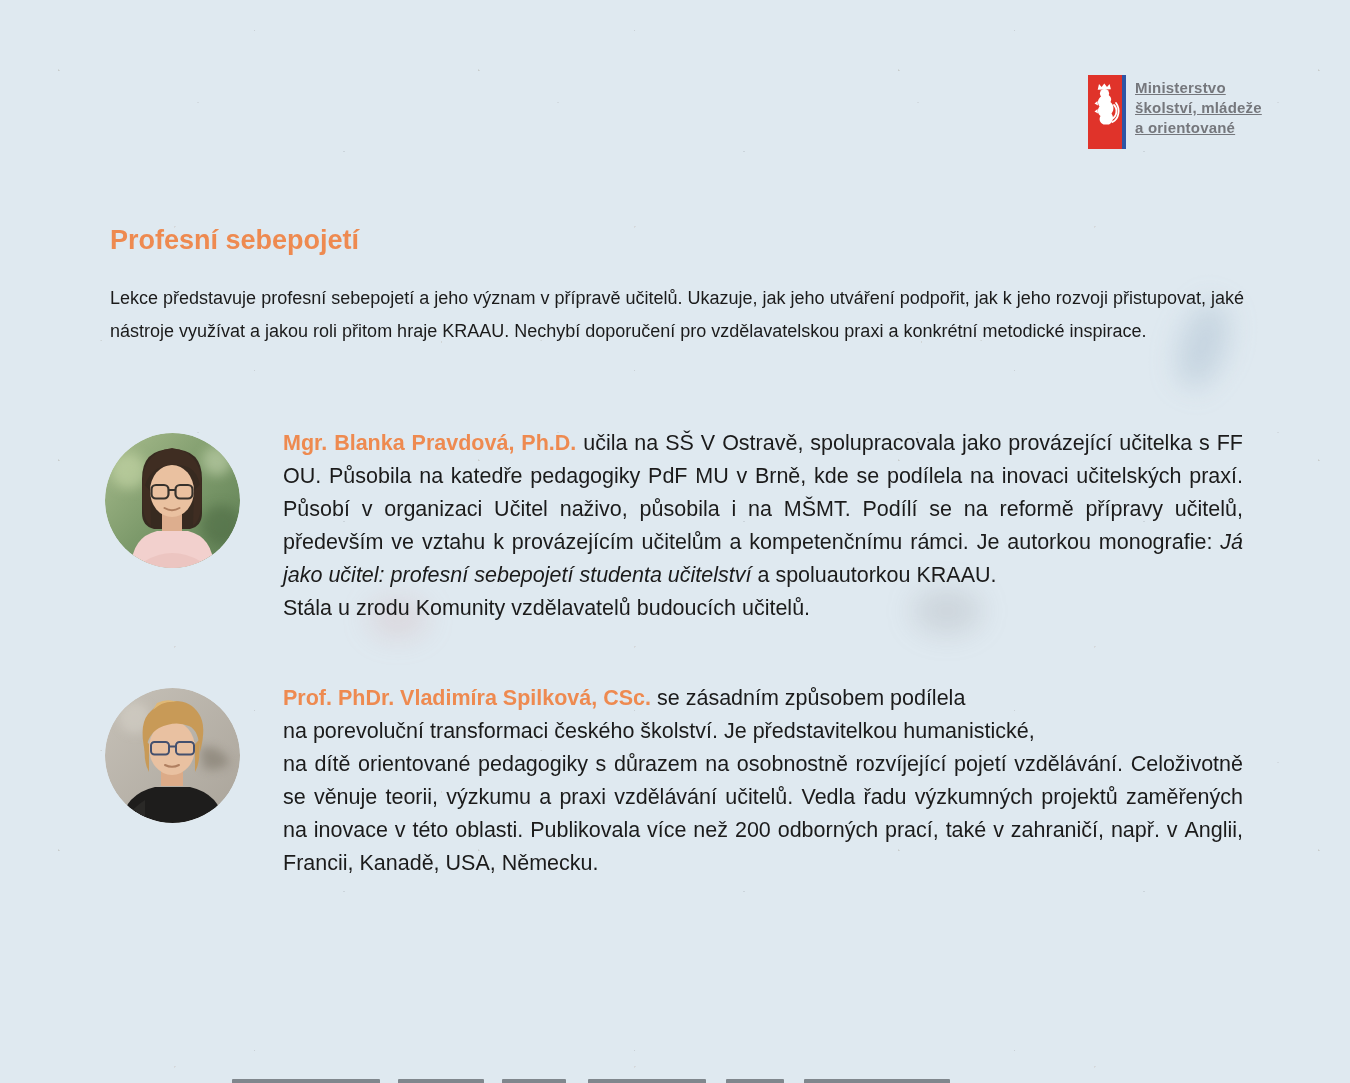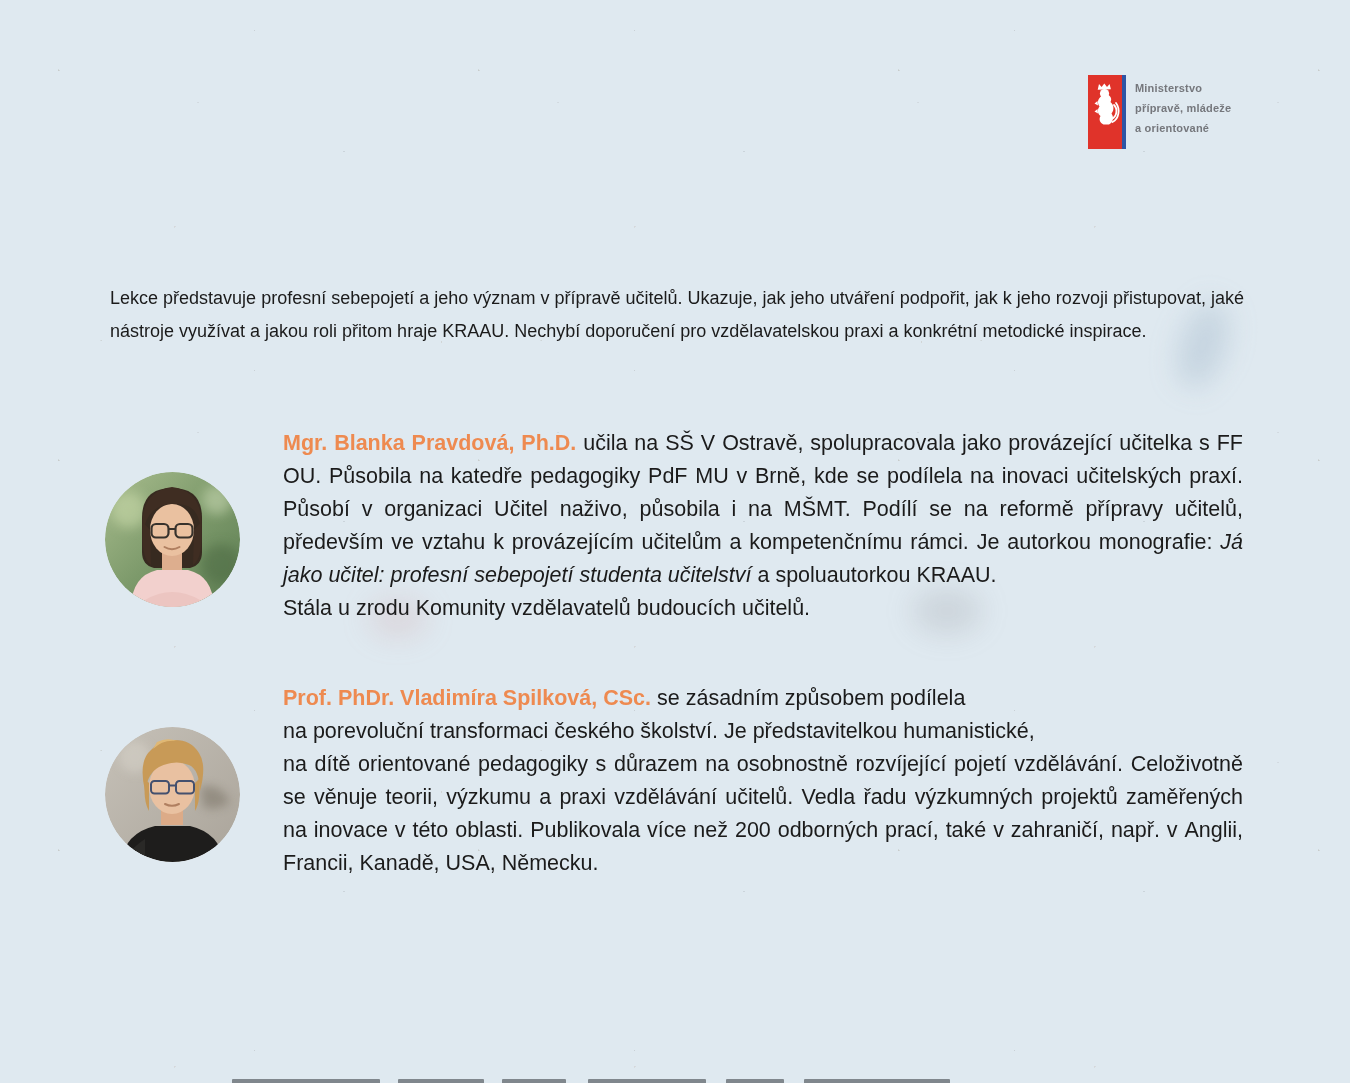--- a/index.html
+++ b/index.html
@@ -23,37 +23,37 @@
     overflow:hidden;
   }
   .smudge{position:absolute;border-radius:50%;filter:blur(14px);pointer-events:none;}
   .smudge-blue{left:1180px;top:300px;width:46px;height:90px;background:rgba(110,140,170,.22);transform:rotate(18deg);}
   .smudge-pink{left:368px;top:598px;width:60px;height:40px;background:rgba(205,140,140,.18);}
   .smudge-gray{left:912px;top:588px;width:70px;height:46px;background:rgba(120,120,130,.18);}
 
   
   .logo{position:absolute;left:1088px;top:75px;display:flex;align-items:flex-start;gap:9px;}
   .logo-flag{display:block;}
-  .logo-text{padding-top:3px;font-size:11px;line-height:20px;font-weight:bold;letter-spacing:.2px;}
+  .logo-text{padding-top:3px;font-size:15px;line-height:20px;font-weight:bold;letter-spacing:.2px;text-decoration:underline;}
 
   
   .heading{
     position:absolute;left:110px;top:205px;width:800px;
     font-size:27px;line-height:34px;font-weight:bold;
   }
 
   
   .intro{
     position:absolute;left:110px;top:264px;width:1134px;
     font-size:18px;line-height:33px;color:#1b1b1b;
     text-align:justify;white-space:pre-wrap;
   }
 
   
-  .bio{position:absolute;left:105px;width:1138px;display:flex;gap:43px;align-items:center;}
+  .bio{position:absolute;left:105px;width:1138px;display:flex;gap:43px;align-items:flex-start;}
   .bio-1{top:433px;}
   .bio-2{top:688px;}
   .avatar{flex:0 0 135px;width:135px;height:135px;border-radius:50%;overflow:hidden;}
   .avatar svg{display:block;}
   .bio-text{
     flex:0 0 960px;width:960px;margin-top:-6px;
     font-size:21.5px;line-height:33px;color:#1b1b1b;
     text-align:justify;white-space:pre-wrap;
   }
   .seg-name{font-weight:bold;}
@@ -91,25 +91,26 @@
           <path d="M9.5 34 l-3 2.5 3.5 2 z"></path>
         </g>
         <g fill="none" stroke="#ffffff" stroke-width="1.8" stroke-linecap="round">
           <path d="M23.5 44 C29 41.5 30 34 26 30"></path>
           <path d="M24.5 47 C31 44 32.5 34 28 28"></path>
         </g>
       </svg>
     </span>
     <div class="logo-text" style="color: rgb(117, 119, 124);">
       <div>Ministerstvo</div>
-      <div>přípravě, mládeže</div>
+      <div>školství, mládeže</div>
       <div>a orientované</div>
     </div>
   </div>
 
+  <h1 class="heading" style="color: rgb(238, 138, 80);">Profesní sebepojetí</h1>
 
   <p class="intro">Lekce představuje profesní sebepojetí a jeho význam v&nbsp;přípravě učitelů. Ukazuje, jak jeho utváření podpořit, jak k&nbsp;jeho rozvoji přistupovat, jaké nástroje využívat a&nbsp;jakou roli přitom hraje KRAAU. Nechybí doporučení pro vzdělavatelskou praxi a&nbsp;konkrétní metodické inspirace.</p>
 
   <div class="bio bio-1">
     <div class="avatar">
       <svg width="135" height="135" viewBox="0 0 135 135">
         <defs>
           <clipPath id="c1">
               <circle cx="67.5" cy="67.5" r="67.5"></circle>
             </clipPath>

